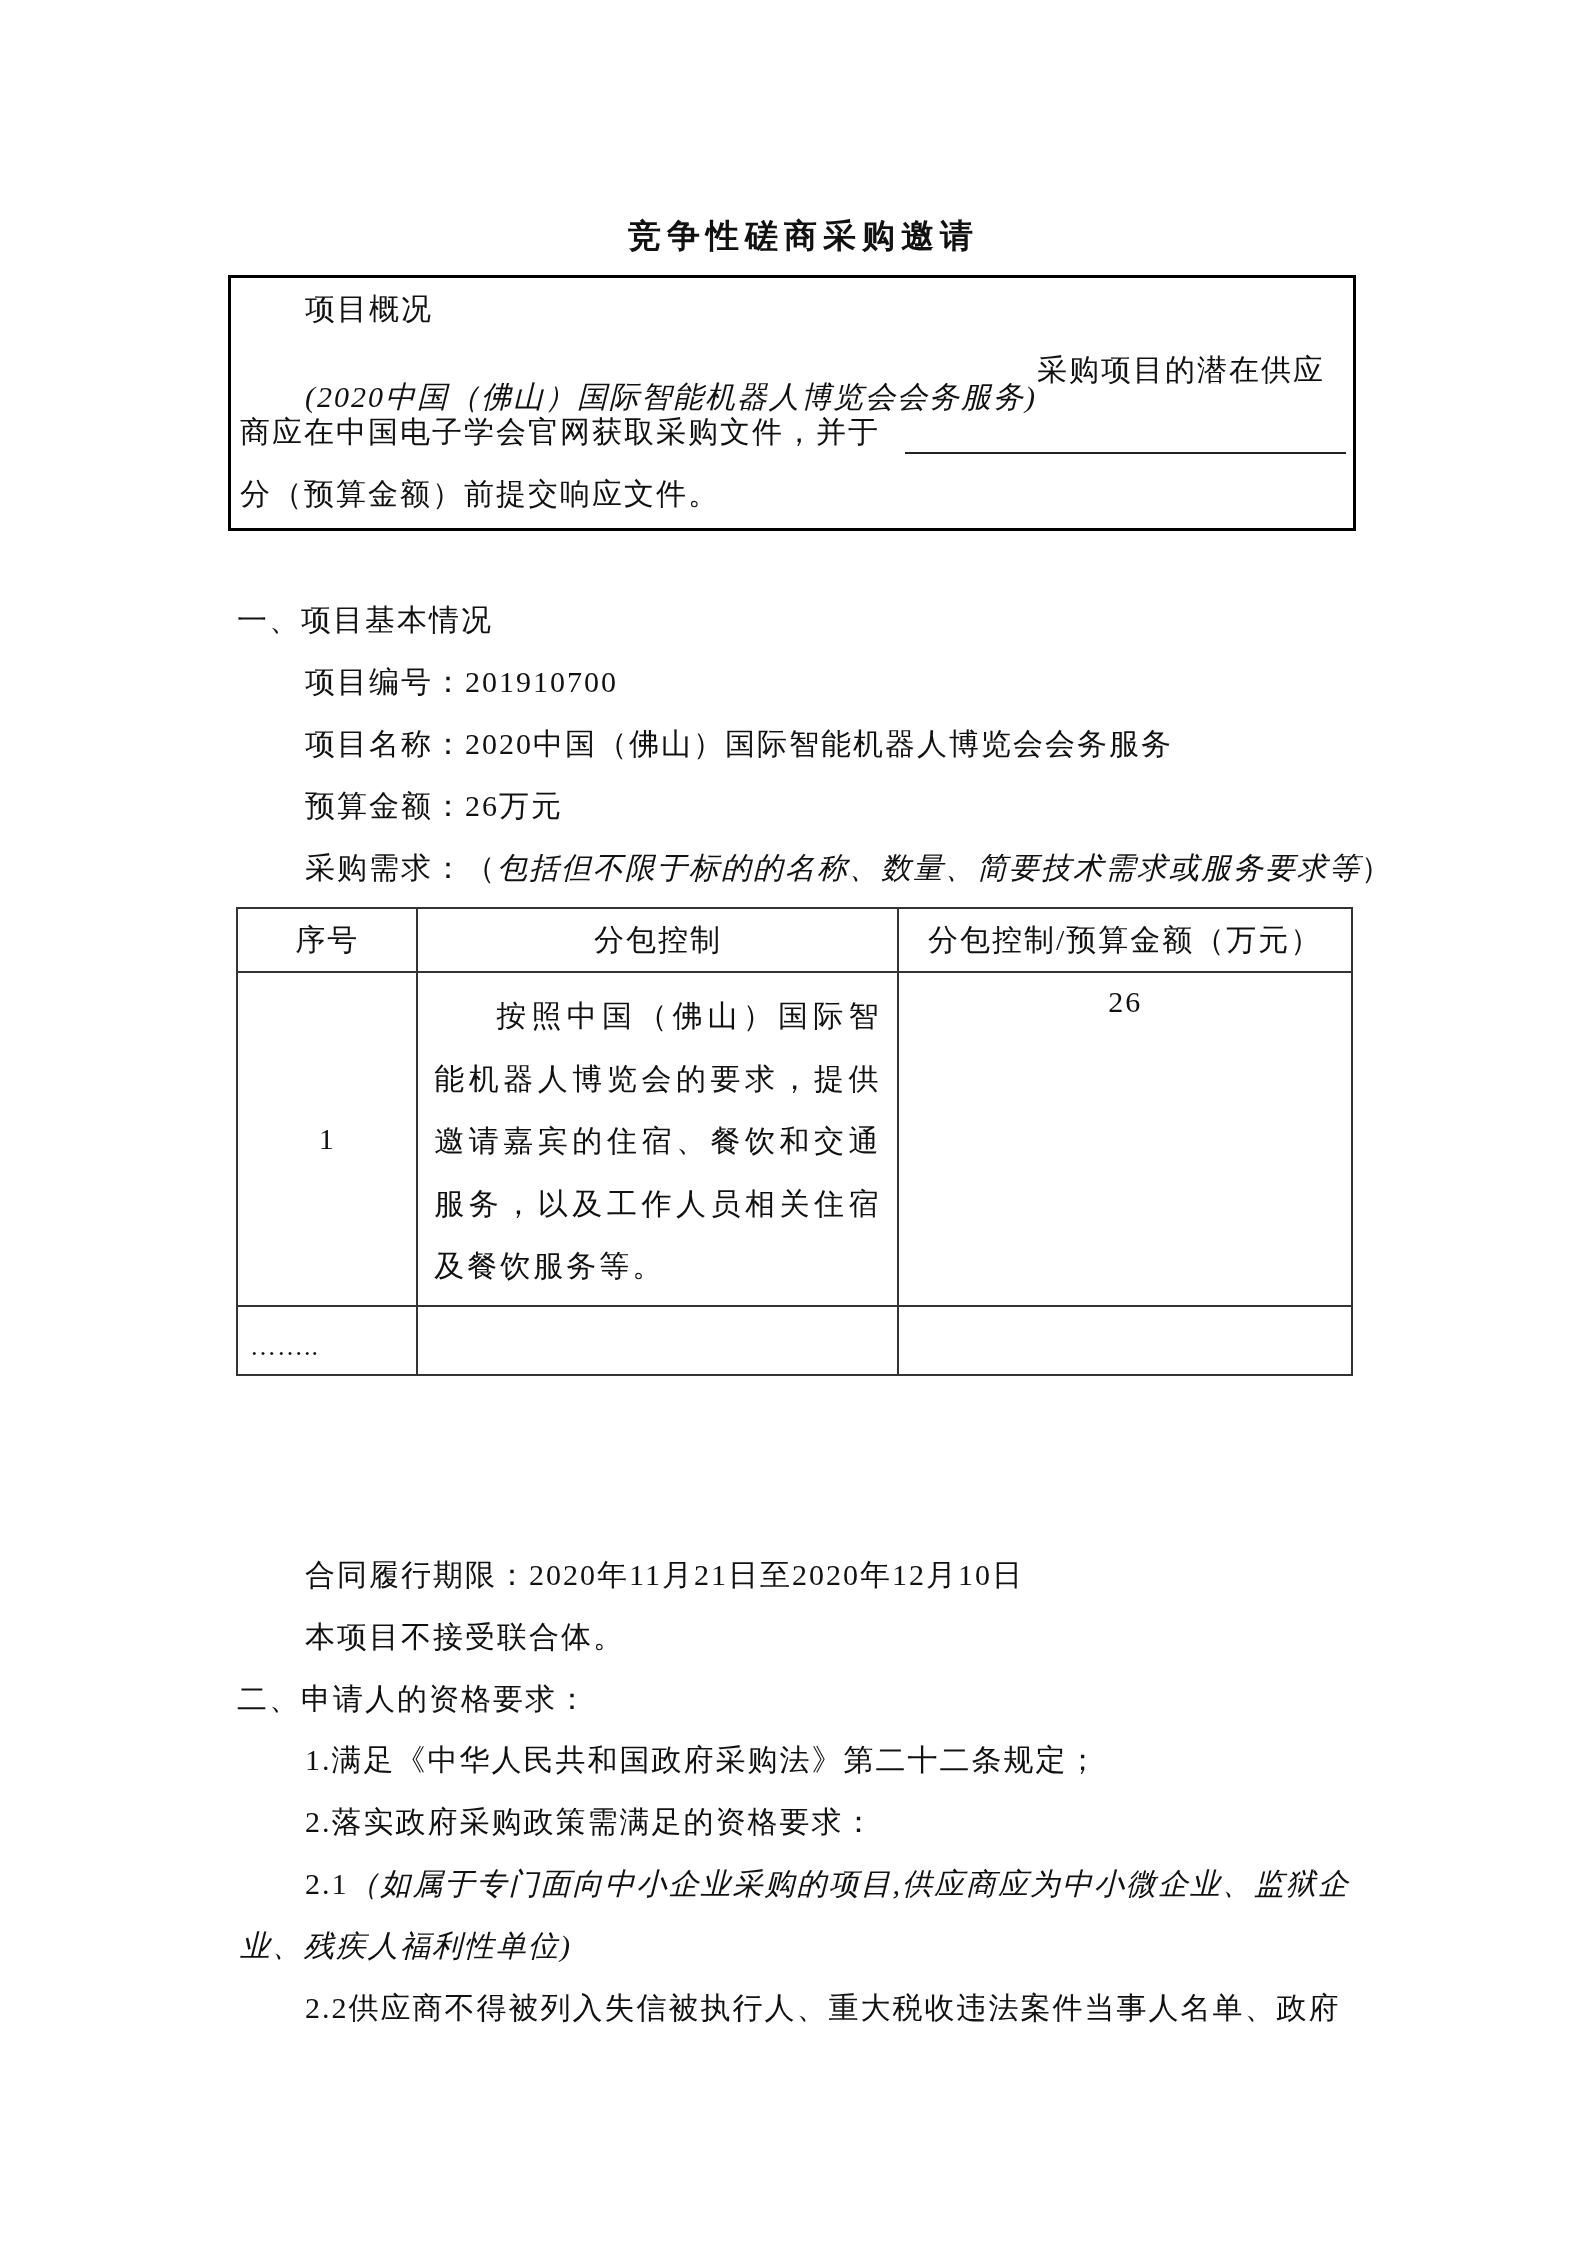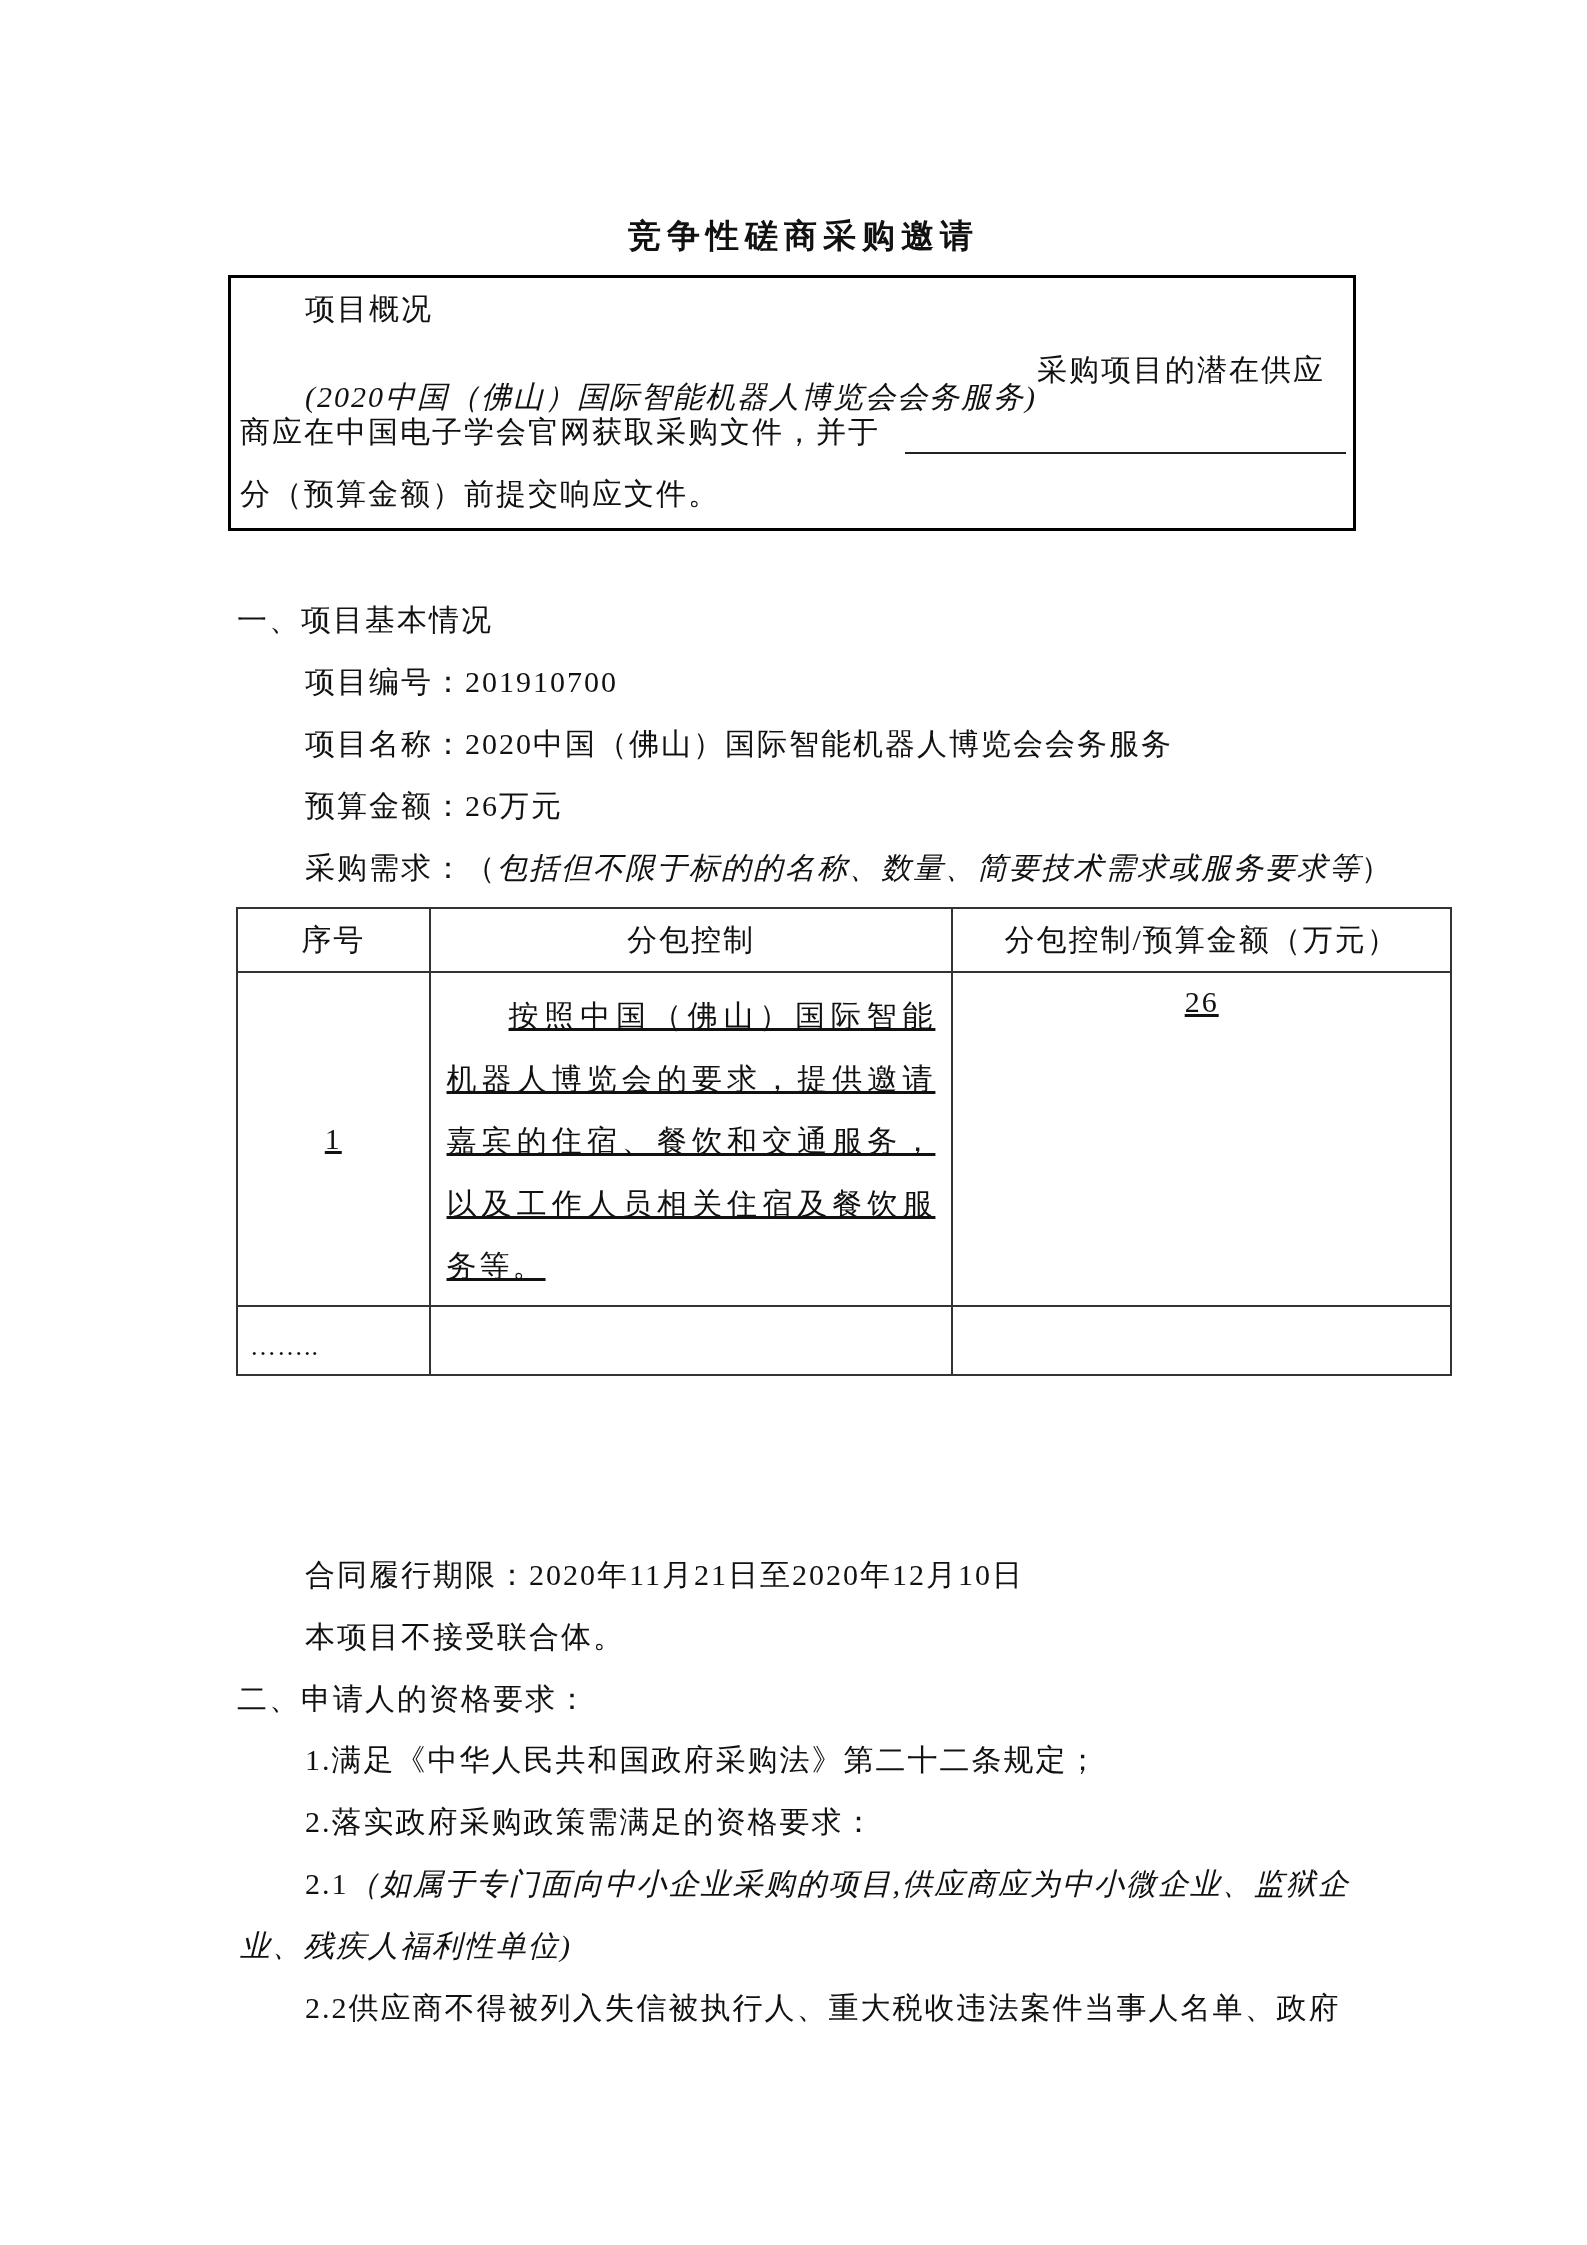--- a/index.html
+++ b/index.html
@@ -8,28 +8,28 @@
   .abs { position: absolute; white-space: nowrap; }
   .txt { font-size: 30px; line-height: 34px; letter-spacing: 2px; }
   .title { font-size: 33px; font-weight: bold; letter-spacing: 6px; left: 628px; top: 214px; }
   .u { text-decoration-thickness: 2px; text-underline-offset: 6px; margin-top: 27px; }
   .i { font-style: italic; }
   .box { position: absolute; left: 228px; top: 275px; width: 1128px; height: 256px;
          border: 3px solid #000; box-sizing: border-box; }
   .box-line { position: absolute; left: 240px; width: 1108px; white-space: nowrap;
               font-size: 30px; line-height: 34px; letter-spacing: 2px; }
   .justify { display: flex; justify-content: space-between; }
-  table.req { position: absolute; left: 236px; top: 907px; width: 1216px;
+  table.req { position: absolute; left: 236px; top: 907px; width: 1117px;
               border-collapse: collapse; font-size: 30px; letter-spacing: 2px; }
   table.req td { border: 2px solid #333; vertical-align: top; padding: 0; }
   .c1 { width: 176px; }
   .c2 { width: 482px; }
   .c3 { width: 490px; }
   .hdr td { height: 62px; text-align: center; vertical-align: middle !important; }
-  .row1 td { height: 320px; text-decoration: underline; }
+  .row1 td { height: 320px; }
   .cellpara { padding: 12px 16px 0 16px !important; line-height: 62.5px; letter-spacing: 3px; text-align: justify; }
   .indent { text-indent: 62px; }
   .vmid { vertical-align: middle !important; text-align: center; }
   .topc { text-align: center; padding-top: 12px !important; line-height: 34px; }
   .ell td { height: 55px; }
   .ell-text { padding: 12px 0 0 12px !important; vertical-align: middle !important; font-size: 26px; letter-spacing: 1px; }
   .note td { height: 124px; padding: 10px 12px 0 12px; line-height: 62px; }
 </style>
 </head>
 <body>

